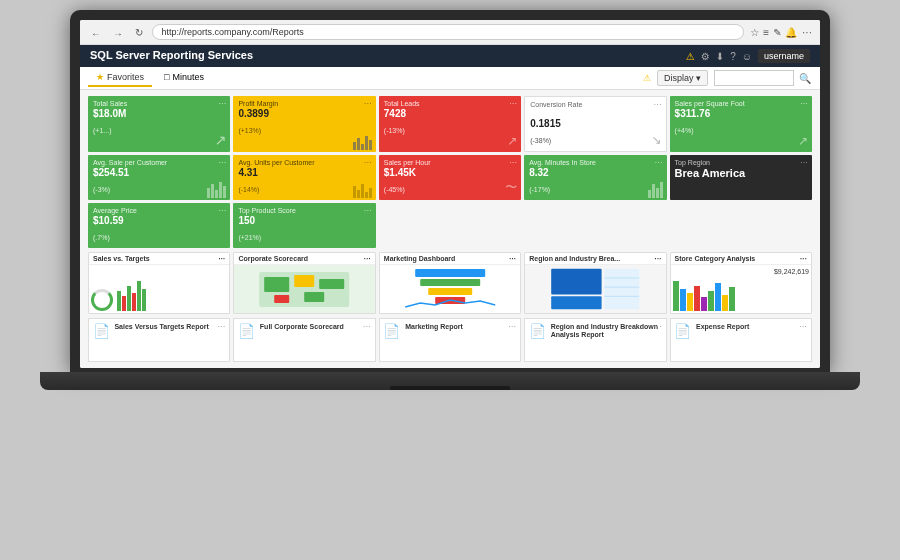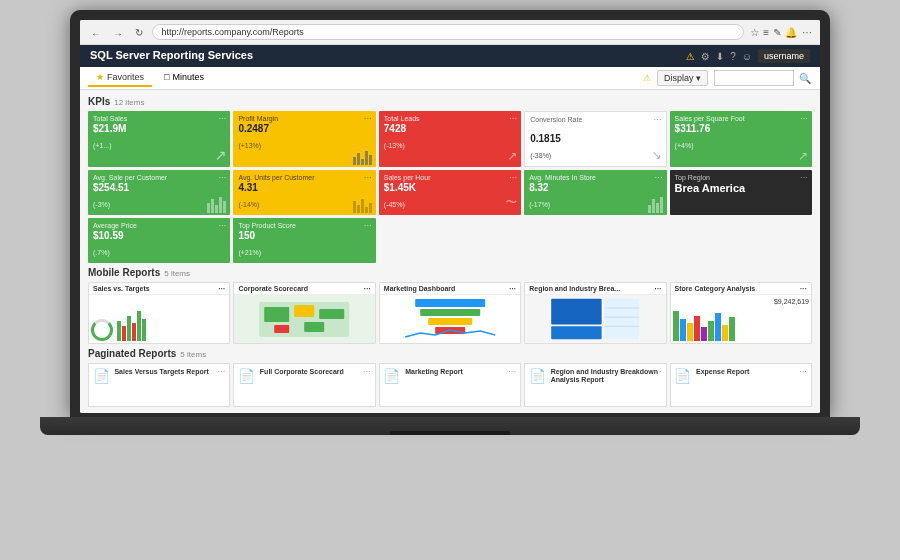--- a/index.html
+++ b/index.html
@@ -414,38 +414,35 @@
           <span style="color:#f9c200;font-size:9px;">⚠</span>
           <button class="display-btn">Display ▾</button>
           <input class="search-box" type="text" style="">
           <span style="font-size:10px;cursor:pointer;">🔍</span>
         </div>
       </div>
 
       <div class="ssrs-content">
 
         <div>
-          <div class="section-title">
-            <span>KPIs</span><span class="section-count">12 items</span>
-          </div>
 
           <div class="kpi-grid">
 
             <div class="kpi-card green">
               <span class="kpi-dots">···</span>
               <span class="kpi-label">Total Sales</span>
-              <span class="kpi-value">$21.9M</span>
+              <span class="kpi-value">$18.0M</span>
               <span class="kpi-change">(+1...)</span>
               <span class="sparkline-up kpi-sparkline">↗</span>
             </div>
 
             <div class="kpi-card yellow">
               <span class="kpi-dots" style="color:rgba(0,0,0,0.5);">···</span>
               <span class="kpi-label">Profit Margin</span>
-              <span class="kpi-value">0.2487</span>
+              <span class="kpi-value">0.3899</span>
               <span class="kpi-change" style="color:rgba(0,0,0,0.6);">(+13%)</span>
               <div class="chart-bars kpi-sparkline" style="bottom:2px;right:2px;height:18px;">
                 <div class="chart-bar" style="height:8px;background:#666;width:3px;"></div>
                 <div class="chart-bar" style="height:12px;background:#666;width:3px;"></div>
                 <div class="chart-bar" style="height:6px;background:#666;width:3px;"></div>
                 <div class="chart-bar" style="height:14px;background:#666;width:3px;"></div>
                 <div class="chart-bar" style="height:10px;background:#666;width:3px;"></div>
               </div>
             </div>
 
@@ -541,23 +538,20 @@
               <span class="kpi-value">150</span>
               <span class="kpi-change">(+21%)</span>
             </div>
             <div style="background:transparent;"></div>
             <div style="background:transparent;"></div>
             <div style="background:transparent;"></div>
           </div>
         </div>
 
         <div>
-          <div class="section-title">
-            <span>Mobile Reports</span><span class="section-count">5 items</span>
-          </div>
           <div class="mobile-reports-grid">
 
             <div class="report-card">
               <div class="report-card-header">
                 <span>Sales vs. Targets</span>
                 <span>···</span>
               </div>
               <div class="report-card-body">
                 <div style="display:flex;gap:2px;align-items:flex-end;padding:2px;width:100%;height:100%;">
                   <div style="width:22px;height:22px;border-radius:50%;border:3px solid #4caf50;border-top-color:#ddd;flex-shrink:0;margin-right:2px;"></div>
@@ -640,23 +634,20 @@
                   <div style="height:28px;width:6px;background:#2196f3;"></div>
                   <div style="height:16px;width:6px;background:#f9c200;"></div>
                   <div style="height:24px;width:6px;background:#4caf50;"></div>
                 </div>
               </div>
             </div>
           </div>
         </div>
 
         <div>
-          <div class="section-title">
-            <span>Paginated Reports</span><span class="section-count">5 items</span>
-          </div>
           <div class="paginated-grid">
             <div class="pag-report-card">
               <span class="pag-icon">📄</span>
               <div class="pag-info">
                 <div class="pag-title">Sales Versus Targets Report</div>
               </div>
               <span class="pag-dots">···</span>
             </div>
             <div class="pag-report-card">
               <span class="pag-icon">📄</span>

